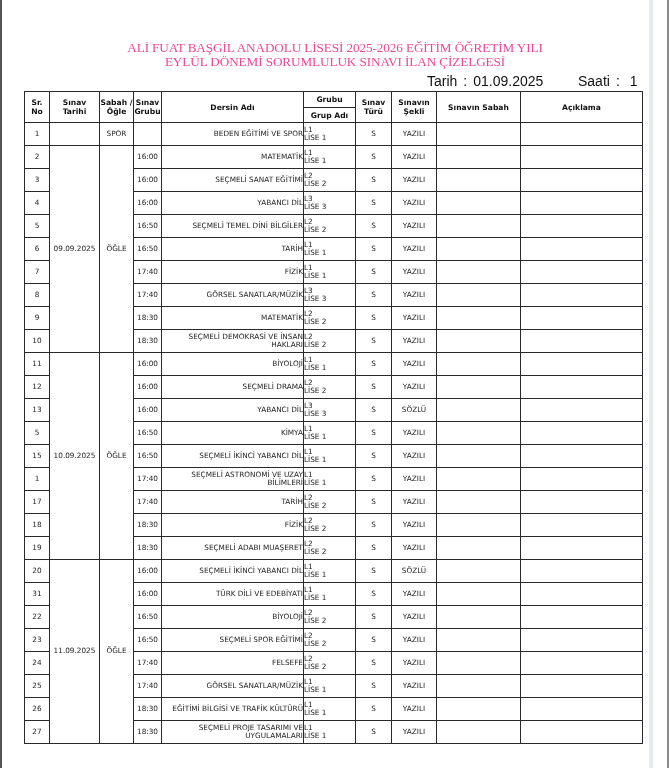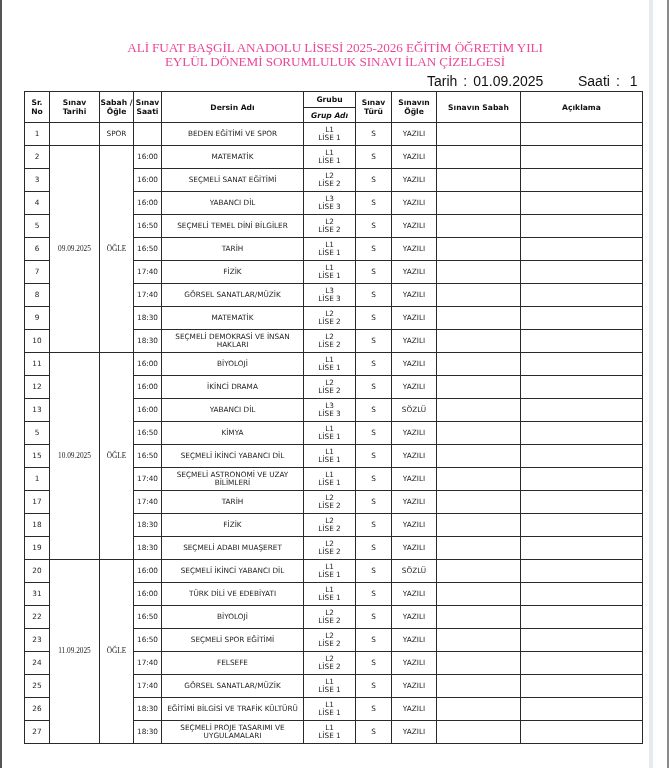--- a/index.html
+++ b/index.html
@@ -29,29 +29,29 @@
     position: absolute; left: 24px; top: 91px; border-collapse: collapse; table-layout: fixed;
     width: 618px;
   }
   table.grid td, table.grid th {
     border: 1.3px solid #2a2a2a; padding: 0; overflow: hidden; vertical-align: middle;
   }
   table.grid th {
     font-size: 7.6px; font-weight: bold; text-align: center; line-height: 9px; color: #111;
   }
   table.grid th.h-top { height: 15px; margin-top: 36px; }
-  table.grid th.h-bot { height: 14px; font-style: italic; }
+  table.grid th.h-bot { height: 14px; }
   table.grid td {
     height: 22px; font-size: 7.3px; line-height: 8.4px; color: #222;
   }
   td.c { text-align: center; }
-  td.ders { text-align: center; padding-left: 3px; }
-  td.grp { text-align: center; font-size: 7px; line-height: 7.6px; }
+  td.ders { text-align: right; padding-left: 3px; }
+  td.grp { font-size: 7px; line-height: 7.6px; }
   td.grp span { display: block; }
-  td.top { vertical-align: top; padding-top: 7px; font-family: Liberation Serif, serif; }
+  td.top { vertical-align: top; padding-top: 7px; }
 </style>
 </head>
 <body>
 
 <div class="edge-left"></div>
 <div class="edge-right-soft"></div>
 <div class="edge-right-dark"></div>
 
 <div class="title l1">ALİ FUAT BAŞGİL ANADOLU LİSESİ 2025-2026 EĞİTİM ÖĞRETİM YILI</div>
 <div class="title l2">EYLÜL DÖNEMİ SORUMLULUK SINAVI İLAN ÇİZELGESİ</div>
@@ -74,25 +74,25 @@
       <col style="width:36px">
       <col style="width:45px">
     <col style="width:84px">
       <col style="width:122px">
   </colgroup>
   <thead>
     <tr>
       <th class="h-top" rowspan="2">Sr. No</th>
       <th rowspan="2">Sınav Tarihi</th>
       <th rowspan="2">Sabah / Öğle</th>
-      <th rowspan="2">Sınav Saati</th>
+      <th rowspan="2">Sınav Grubu</th>
       <th rowspan="2">Dersin Adı</th>
       <th class="h-top">Grubu</th>
       <th rowspan="2">Sınav Türü</th>
-      <th rowspan="2">Sınavın Öğle</th>
+      <th rowspan="2">Sınavın Şekli</th>
       <th rowspan="2">Sınavın Sabah</th>
       <th rowspan="2">Açıklama</th>
     </tr>
     <tr>
       <th class="h-bot">Grup Adı</th>
     </tr>
   </thead>
   <tbody id="tbody">
       <tr>
         <td class="c">1</td>
@@ -239,21 +239,21 @@
           <span>LİSE 1</span>
         </td>
         <td class="c">S</td>
         <td class="c">YAZILI</td>
         <td class="c"></td>
         <td class="c"></td>
       </tr>
       <tr>
         <td class="c">12</td>
         <td class="c">16:00</td>
-        <td class="ders">İKİNCİ DRAMA</td>
+        <td class="ders">SEÇMELİ DRAMA</td>
         <td class="grp">
           <span>L2</span>
           <span>LİSE 2</span>
         </td>
         <td class="c">S</td>
         <td class="c">YAZILI</td>
         <td class="c"></td>
         <td class="c"></td>
       </tr>
       <tr>

